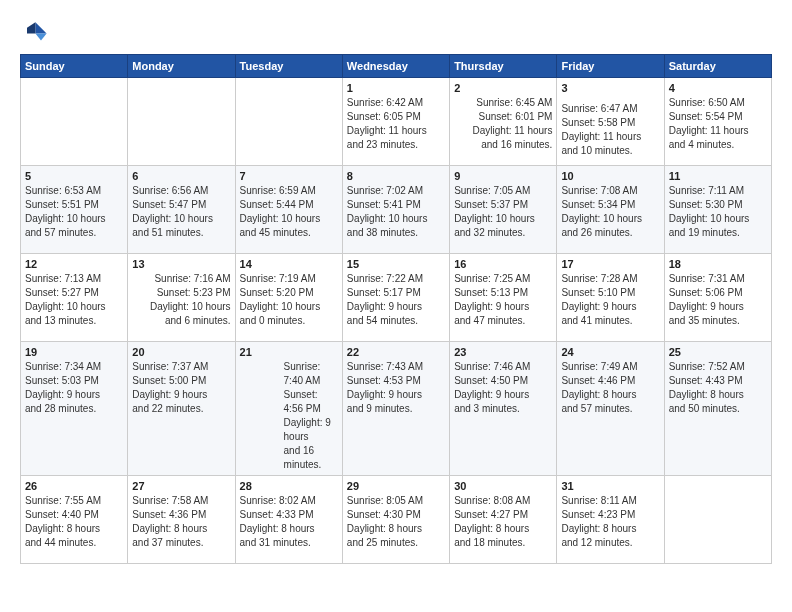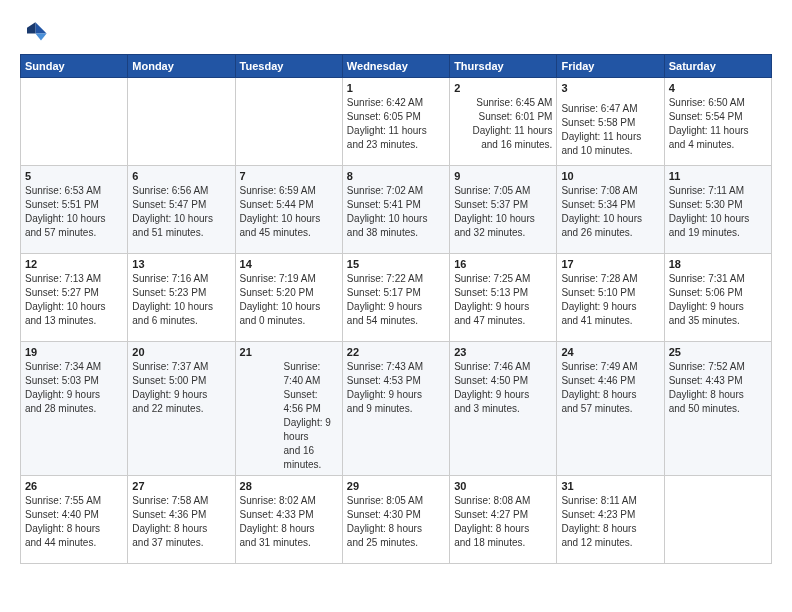--- a/index.html
+++ b/index.html
@@ -214,21 +214,21 @@
         <tr>
           <td>
             <span class="day-num">12</span>
             <div class="day-info" style="white-space: pre-line;">Sunrise: 7:13 AM
 Sunset: 5:27 PM
 Daylight: 10 hours
 and 13 minutes.</div>
           </td>
           <td>
             <span class="day-num">13</span>
-            <div class="day-info" style="white-space: pre-line;">Sunrise: 7:16 AM
+            <div class="day-info" style="white-space: pre-line; text-align: right;">Sunrise: 7:16 AM
 Sunset: 5:23 PM
 Daylight: 10 hours
 and 6 minutes.</div>
           </td>
           <td>
             <span class="day-num">14</span>
             <div class="day-info" style="white-space: pre-line;">Sunrise: 7:19 AM
 Sunset: 5:20 PM
 Daylight: 10 hours
 and 0 minutes.</div>

